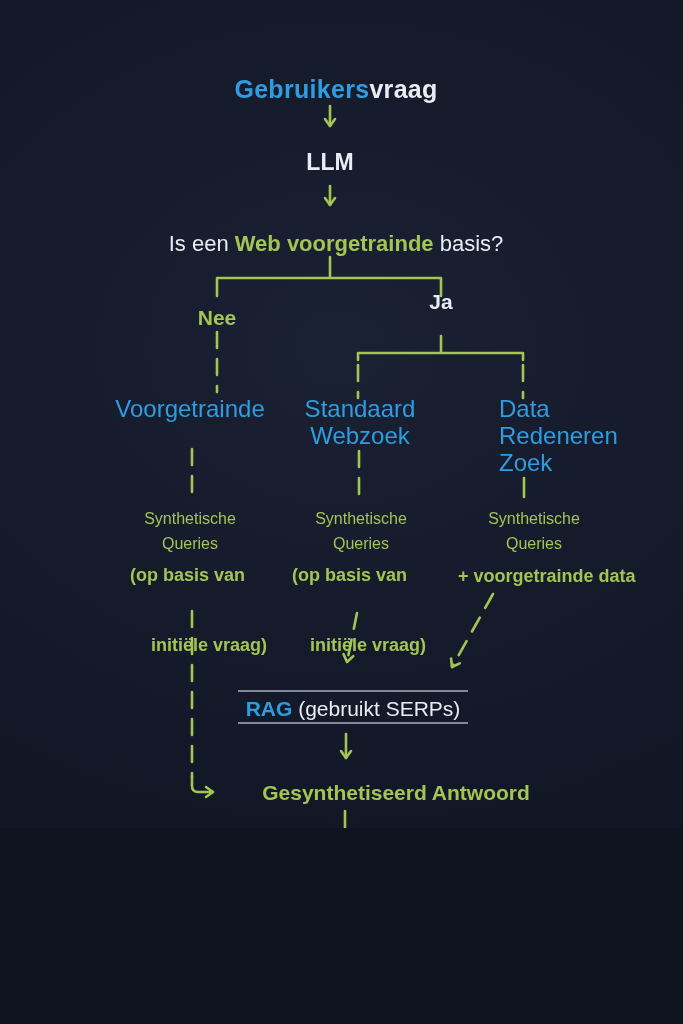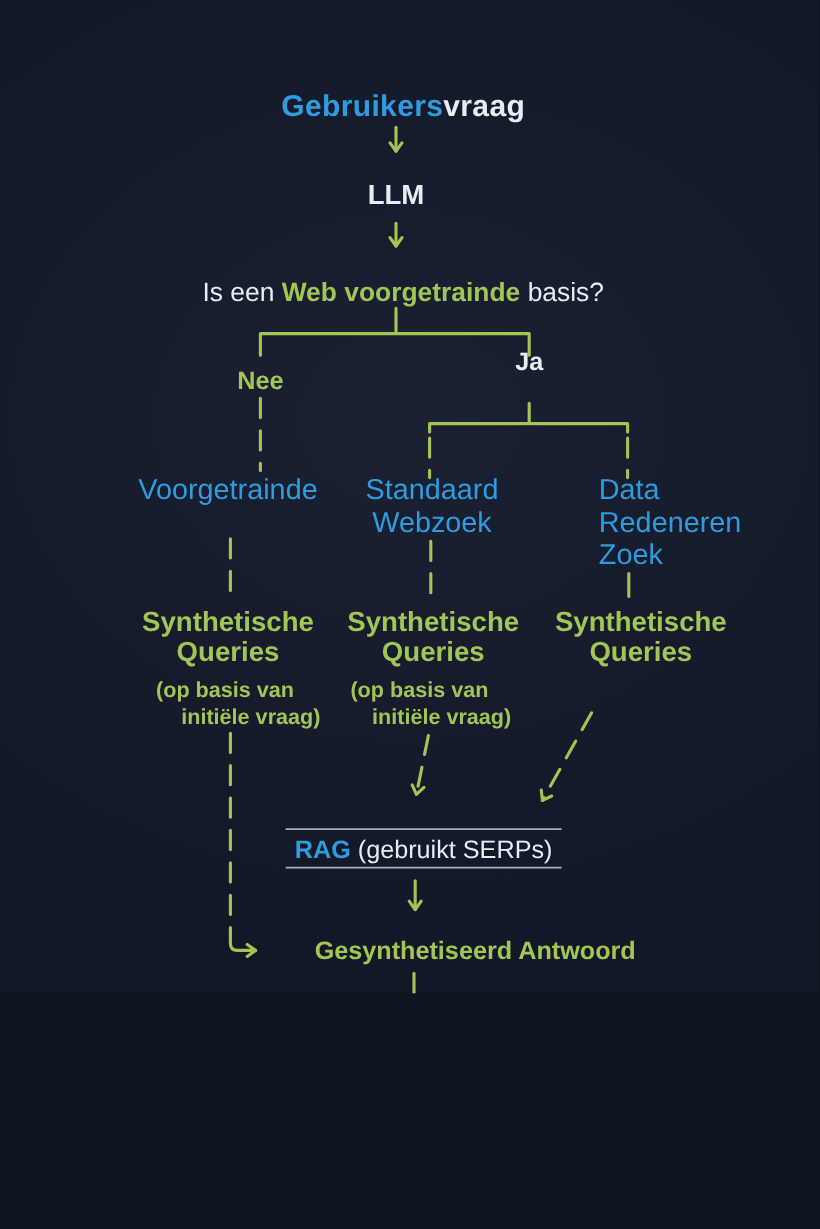--- a/index.html
+++ b/index.html
@@ -23,23 +23,23 @@
   .center{transform:translateX(-50%);text-align:center;}
   .b{font-weight:700;}
   .green{color:var(--green);}
   .blue{color:var(--blue);}
   .white{color:var(--white);}
   .title{font-size:25px;letter-spacing:.3px;}
   .llm{font-size:23px;}
   .question{font-size:22px;}
   .branch{font-size:21px;}
   .srclabel{font-size:24px;font-weight:400;color:var(--blue);line-height:27px;}
-  .queries{font-size:23px;font-weight:700;color:var(--green);line-height:25px;}
+  .queries{font-size:16px;font-weight:400;color:var(--green);line-height:25px;}
   .caption{font-size:18px;font-weight:600;color:var(--green);line-height:22px;}
-  .caption .indent{margin-left:21px;}
+  .caption .indent{margin-left:21px;margin-top:48px;}
   .ragline{font-size:21px;}
   .answer{font-size:21px;}
   .conn{stroke:var(--green);stroke-width:2.6;fill:none;stroke-linecap:round;stroke-linejoin:round;}
   .dash{stroke-dasharray:16 11;}
   .rule-line{stroke:var(--rule);stroke-width:1.4;fill:none;}
   .ah-glyph{fill:none;stroke:var(--green);stroke-width:2.6;stroke-linecap:round;stroke-linejoin:round;}
 </style>
 </head>
 <body>
 
@@ -123,20 +123,23 @@
   </div>
 
   <div class="node caption" style="left:130px;top:564px;">
     <div>(op basis van</div>
     <div class="indent">initiële vraag)</div>
   </div>
   <div class="node caption" style="left:292px;top:564px;">
     <div>(op basis van</div>
     <div class="indent" style="margin-left:18px;">initiële vraag)</div>
   </div>
+  <div class="node caption" style="left:458px;top:565px;">
+    <div>+ voorgetrainde data</div>
+  </div>
 
   <div class="node center ragline" style="left:353px;top:696px;">
     <span class="blue b">RAG</span><span class="white"> (gebruikt SERPs)</span>
   </div>
 
   <div class="node center answer b green" style="left:356px;top:780px;margin-left:40px;">Gesynthetiseerd Antwoord</div>
 
 </div>
 
 </body></html>

